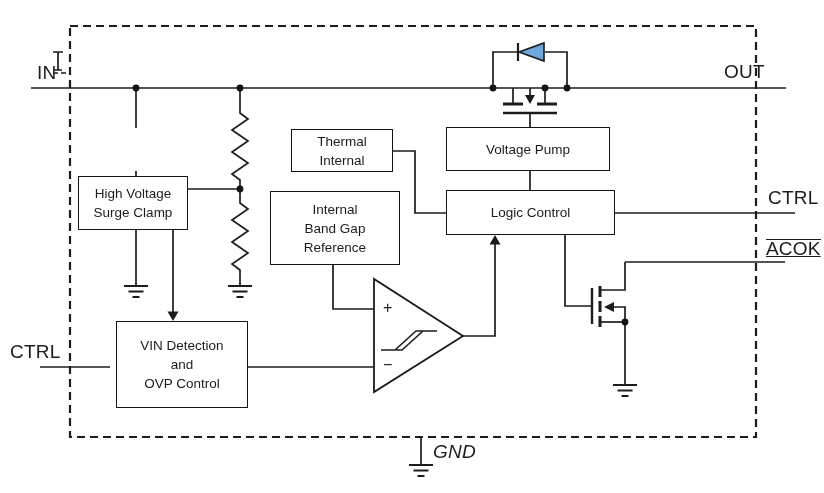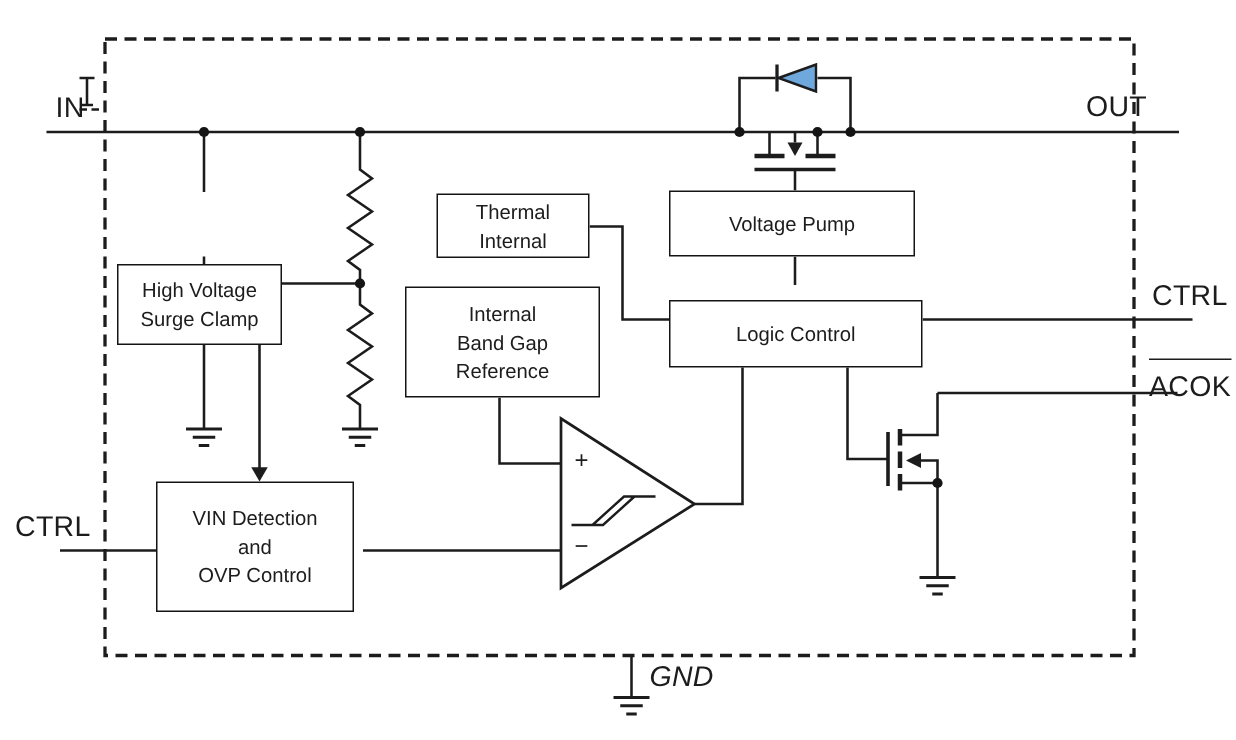--- a/index.html
+++ b/index.html
@@ -19,34 +19,34 @@
     display:flex;align-items:center;justify-content:center;
     text-align:center;
     font-size:13.5px;line-height:19px;
     white-space:pre-line;
     box-sizing:border-box;
     color:#1c1c1c;
   }
   .blk-surge{left:78px;top:144px;width:110px;height:54px;margin-top:32px;}
   .blk-thermal{left:291px;top:129px;width:102px;height:43px;}
   .blk-cp{left:446px;top:127px;width:164px;height:44px;}
-  .blk-logic{left:446px;top:200px;width:169px;height:45px;}
+  .blk-logic{left:446px;top:190px;width:169px;height:45px;}
   .blk-bg{left:270px;top:191px;width:130px;height:74px;}
-  .blk-vin{left:104px;top:321px;width:132px;height:87px;text-align:center;}
+  .blk-vin{left:116px;top:321px;width:132px;height:87px;text-align:center;}
   .pin{
     position:absolute;
     font-size:19px;line-height:16px;
     letter-spacing:.2px;
     color:#1c1c1c;
     white-space:nowrap;
   }
   .pin-in{left:37px;top:65px;}
   .pin-out{left:724px;top:64px;}
   .pin-ctrl{left:768px;top:190px;text-align:center;}
-  .pin-acok{left:766px;top:239px;border-top:1.6px solid #1c1c1c;padding-top:11px;}
+  .pin-acok{left:766px;top:239px;border-top:1.6px solid #1c1c1c;padding-top:1px;text-decoration:underline;}
   .pin-ovlo{left:10px;top:344px;}
   .pin-gnd{left:433px;top:444px;font-style:italic;}
   .sign{position:absolute;font-size:16px;line-height:16px;color:#1c1c1c;}
   .sign-plus{left:383px;top:300px;}
   .sign-minus{left:383px;top:357px;}
 </style>
 </head>
 <body>
 
 <div class="canvas">

